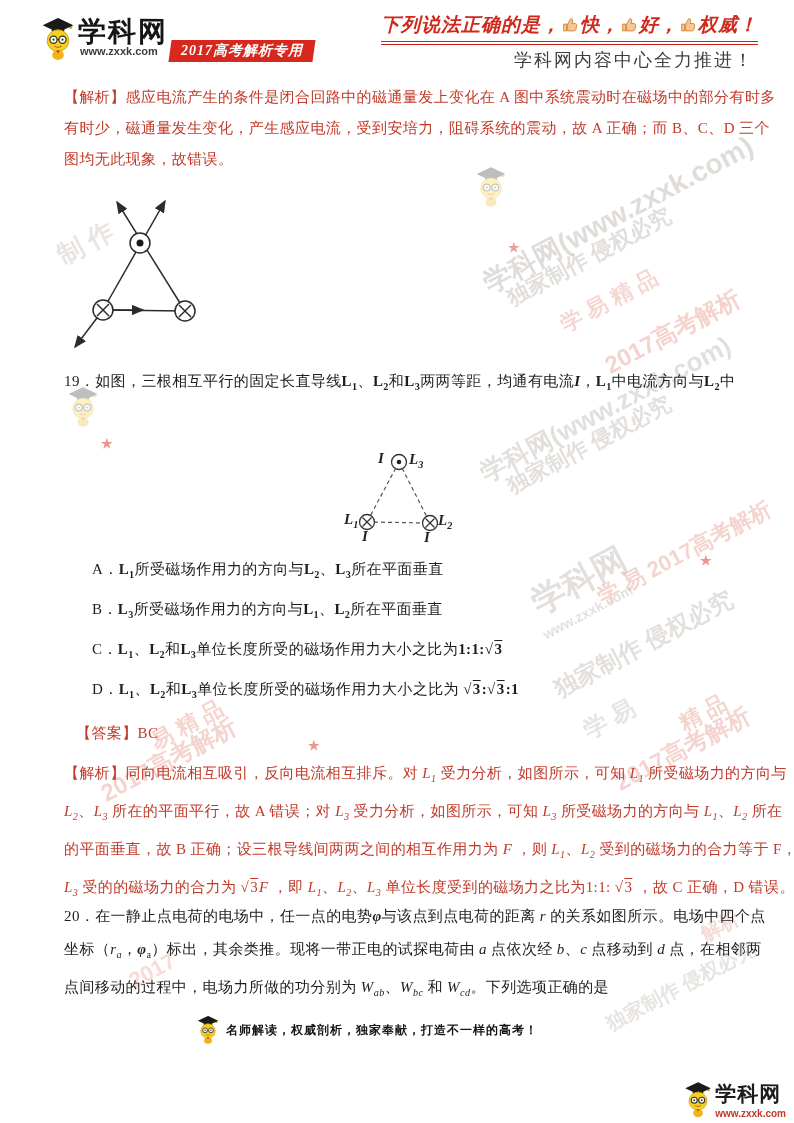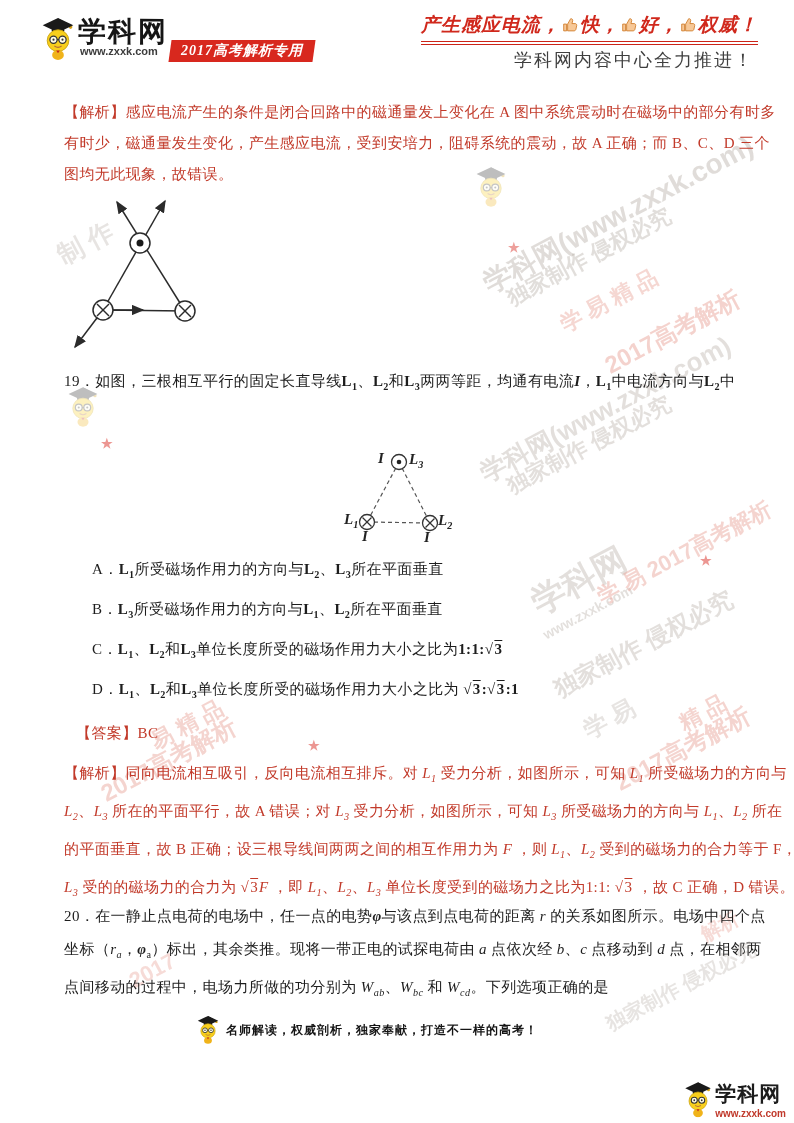--- a/index.html
+++ b/index.html
@@ -92,21 +92,21 @@
   <svg class="hdr-mascot" viewBox="0 0 40 52">
       <use href="#mascot"></use>
     </svg>
   <div class="site-name">学科网</div>
   <div class="site-url">www.zxxk.com</div>
   <div class="banner">
     <span>2017高考解析专用</span>
   </div>
 
   <div class="slogan-main">
-    <span>产生感应电流，</span><svg class="thumb" viewBox="0 0 20 20">
+    <span>下列说法正确的是，</span><svg class="thumb" viewBox="0 0 20 20">
         <use href="#thumbup"></use>
       </svg><span>快，</span><svg class="thumb" viewBox="0 0 20 20">
         <use href="#thumbup"></use>
       </svg><span>好，</span><svg class="thumb" viewBox="0 0 20 20">
         <use href="#thumbup"></use>
       </svg><span>权威！</span>
   </div>
   <div class="slogan-sub">学科网内容中心全力推进！</div>
 
   <div id="wm-layer">
@@ -134,21 +134,21 @@
       <div class="wm" style="left: 598px; top: 973px; font-size: 20px; opacity: 0.32; color: rgb(182, 174, 166); transform: rotate(-28deg);">独家制作 侵权必究</div>
       <div class="wm" style="left: 700px; top: 913px; font-size: 20px; opacity: 0.4; color: rgb(234, 167, 156); transform: rotate(-28deg);">解析</div>
     </div>
   <svg class="ghost" style="left:66px;top:382px;width:34px;height:46px" viewBox="0 0 40 52">
       <use href="#mascot"></use>
     </svg>
   <svg class="ghost" style="left:474px;top:162px;width:34px;height:46px" viewBox="0 0 40 52">
       <use href="#mascot"></use>
     </svg>
 
-  <div class="para red lh31" style="left:64px;top:97px">
+  <div class="para red lh31" style="left:64px;top:82px">
       <div class="tline">【解析】感应电流产生的条件是闭合回路中的磁通量发上变化在 A 图中系统震动时在磁场中的部分有时多</div>
       <div class="tline">有时少，磁通量发生变化，产生感应电流，受到安培力，阻碍系统的震动，故 A 正确；而 B、C、D 三个</div>
       <div class="tline">图均无此现象，故错误。</div>
     </div>
 
   <svg class="fig" style="left:60px;top:188px" width="145" height="170" viewBox="0 0 145 170">
     <defs>
       <marker id="arr" markerWidth="9" markerHeight="7" refX="7.5" refY="3.5" orient="auto">
         <path d="M0,0 L8.5,3.5 L0,7 z" fill="#2b2b2b"></path>
       </marker>

